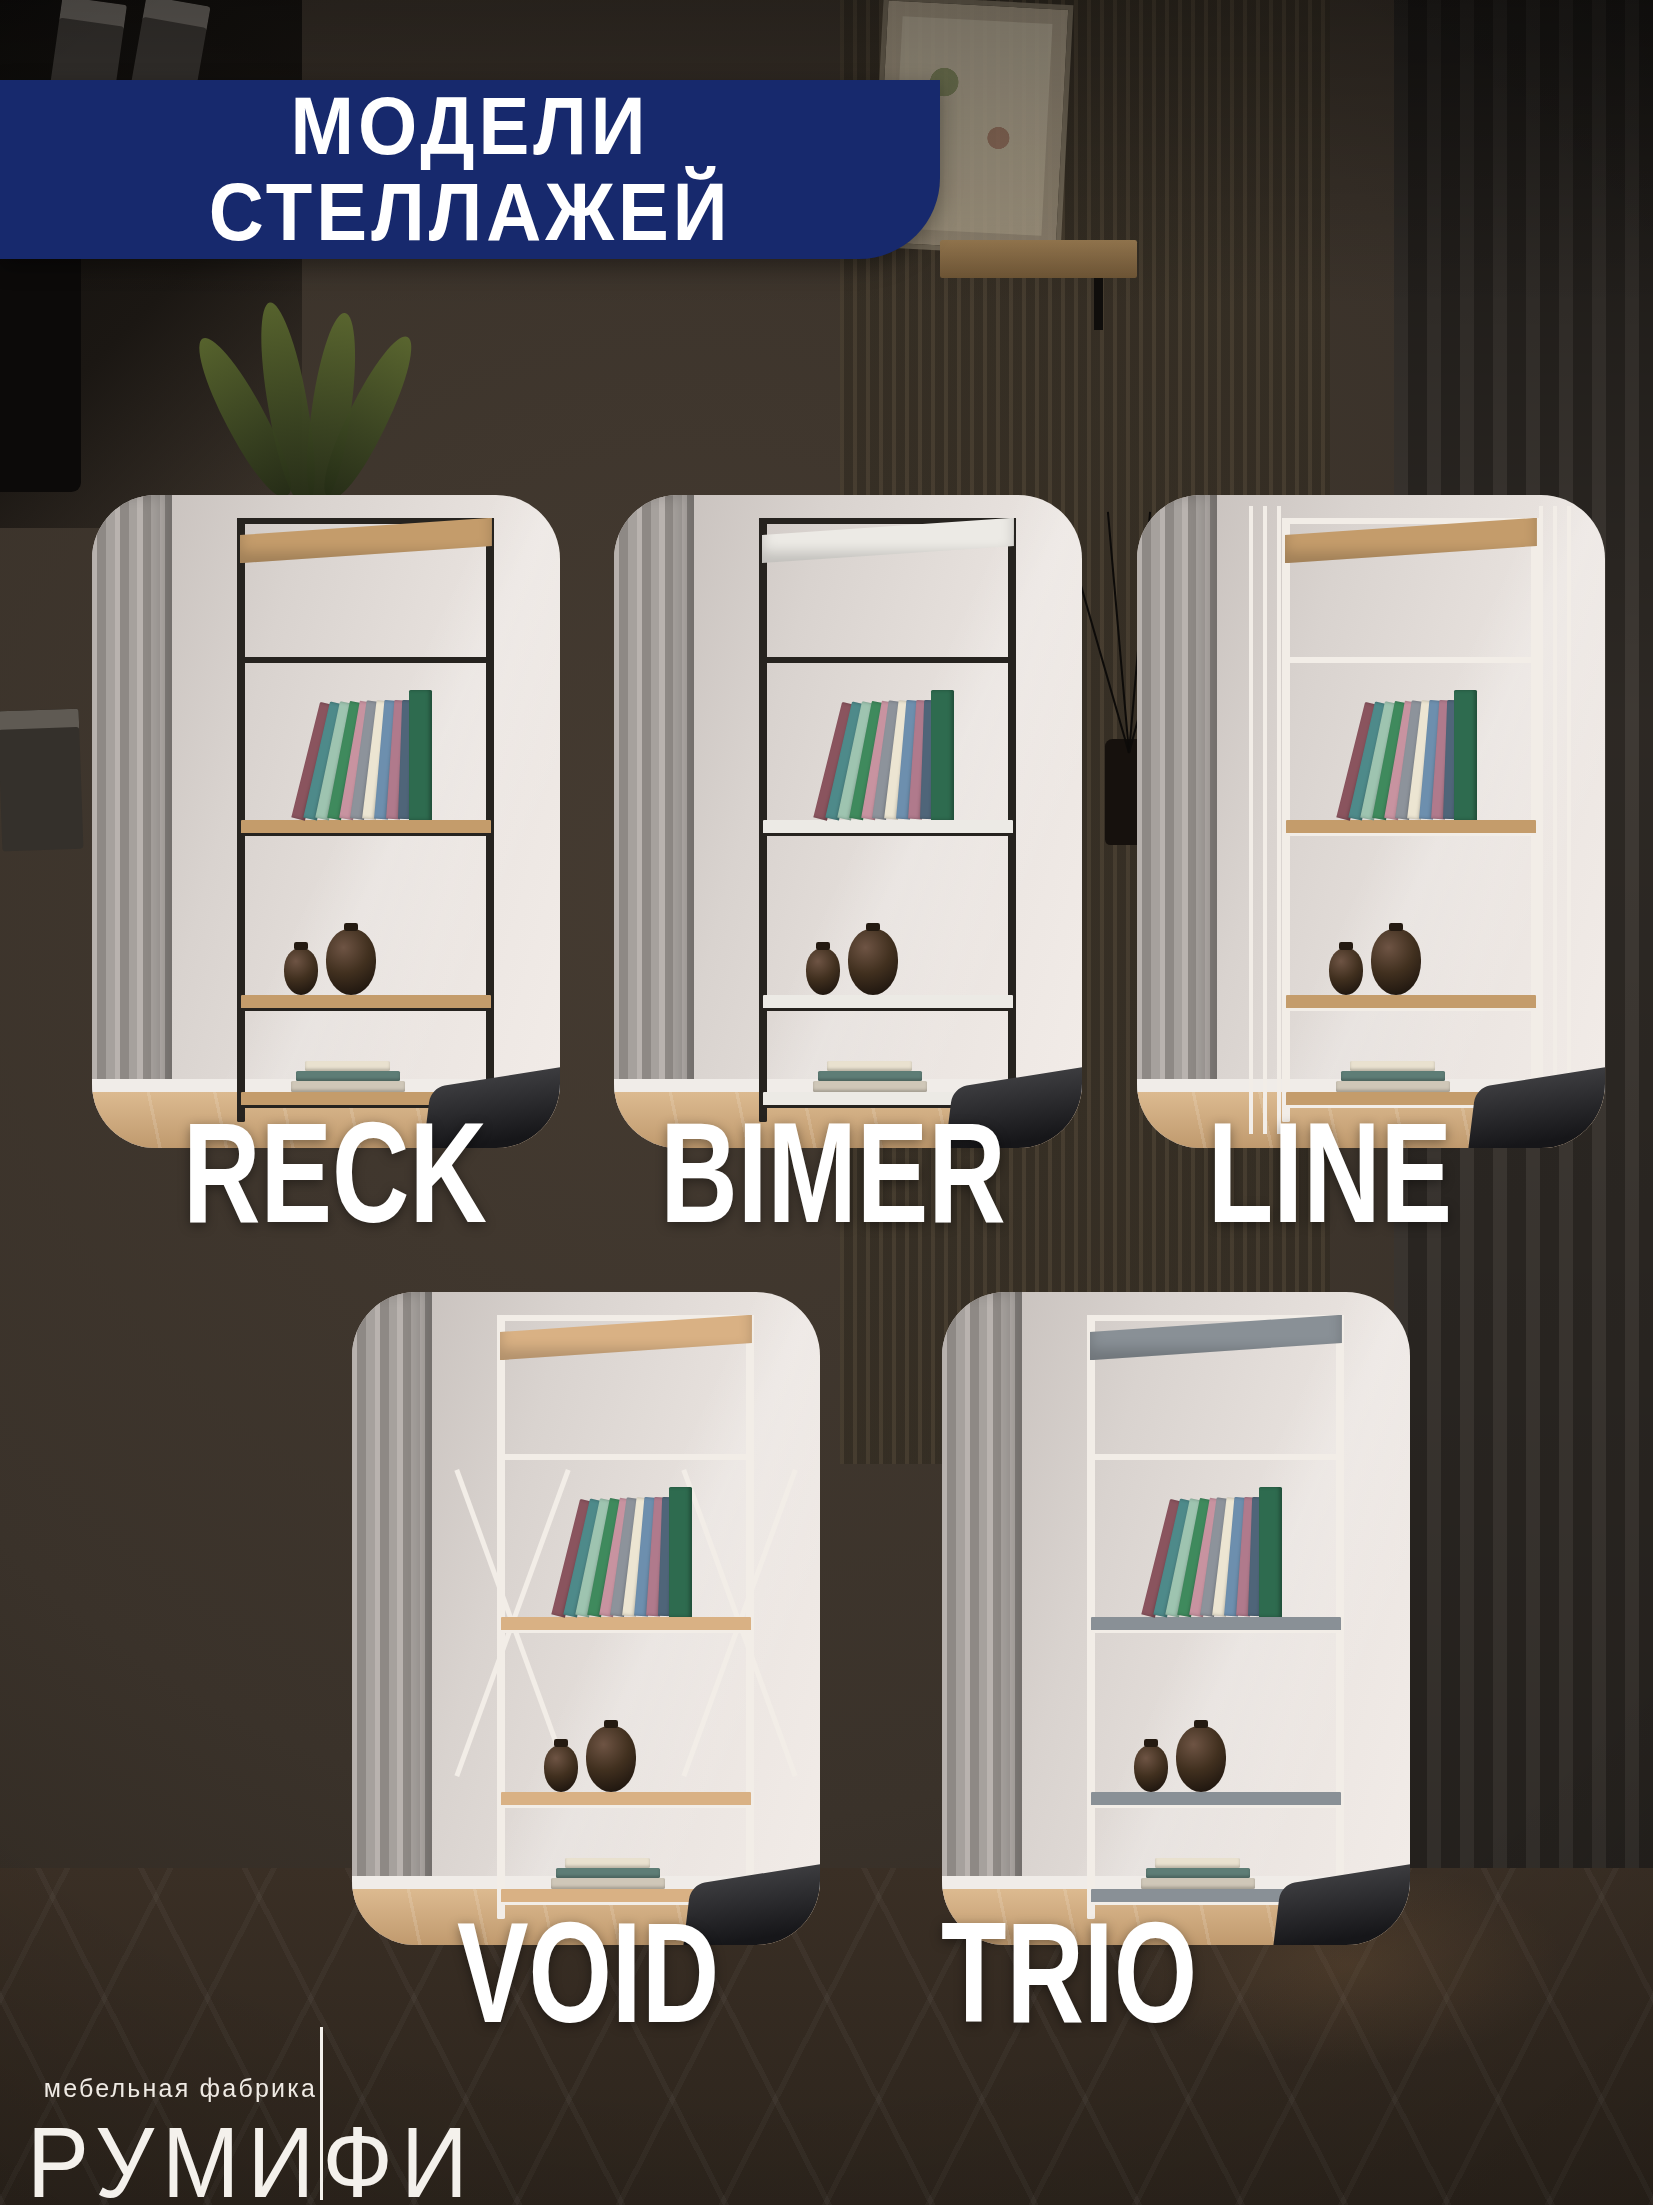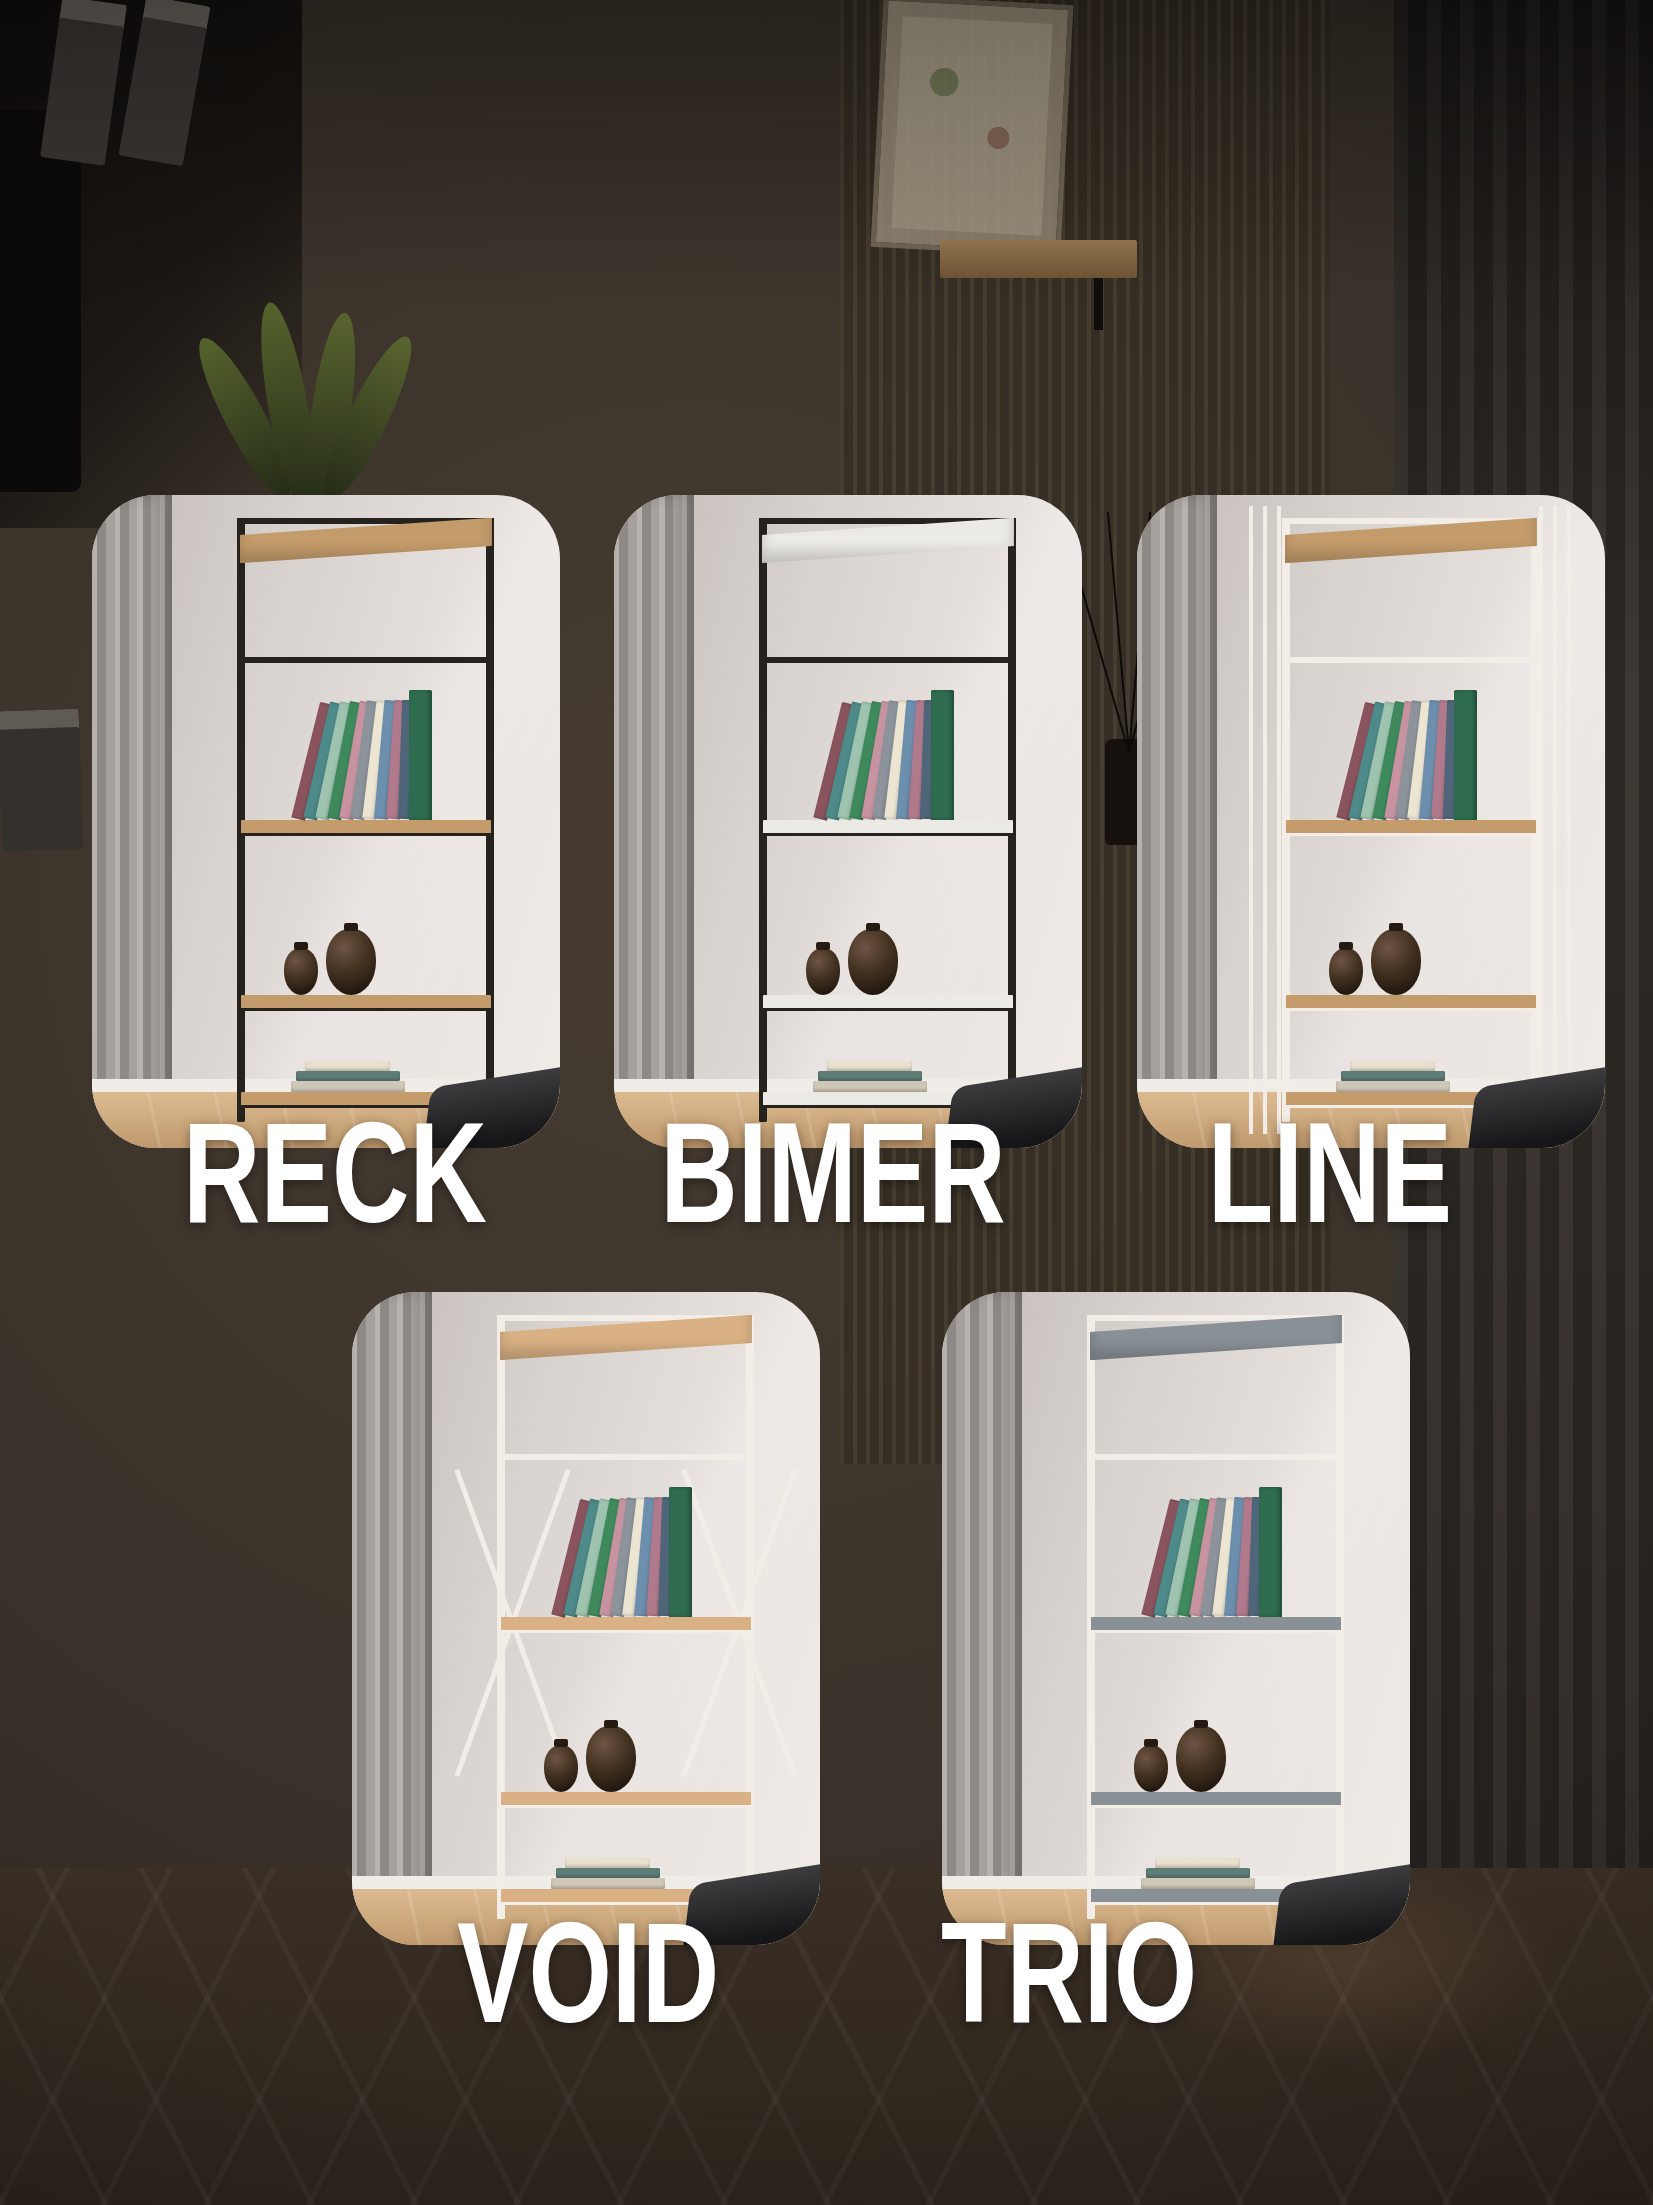--- a/index.html
+++ b/index.html
@@ -389,17 +389,26 @@
     </div>
     <div class="bench"></div>
   </div>
 
   <div class="model-label" style="left:82px;top:1101px;">RECK</div>
   <div class="model-label" style="left:580px;top:1101px;">BIMER</div>
   <div class="model-label" style="left:1077px;top:1101px;">LINE</div>
   <div class="model-label" style="left:335px;top:1901px;">VOID</div>
   <div class="model-label" style="left:816px;top:1901px;">TRIO</div>
 
-
+  <div class="banner">
+    <div class="line">МОДЕЛИ</div>
+    <div class="line">СТЕЛЛАЖЕЙ</div>
+  </div>
+
+  <div class="logo">
+    <div class="tagline">мебельная фабрика</div>
+    <div class="bar"></div>
+    <div class="brand">РУМИФИ</div>
+  </div>
 
   <div class="vignette"></div>
 </div>
 
 
 </body></html>

